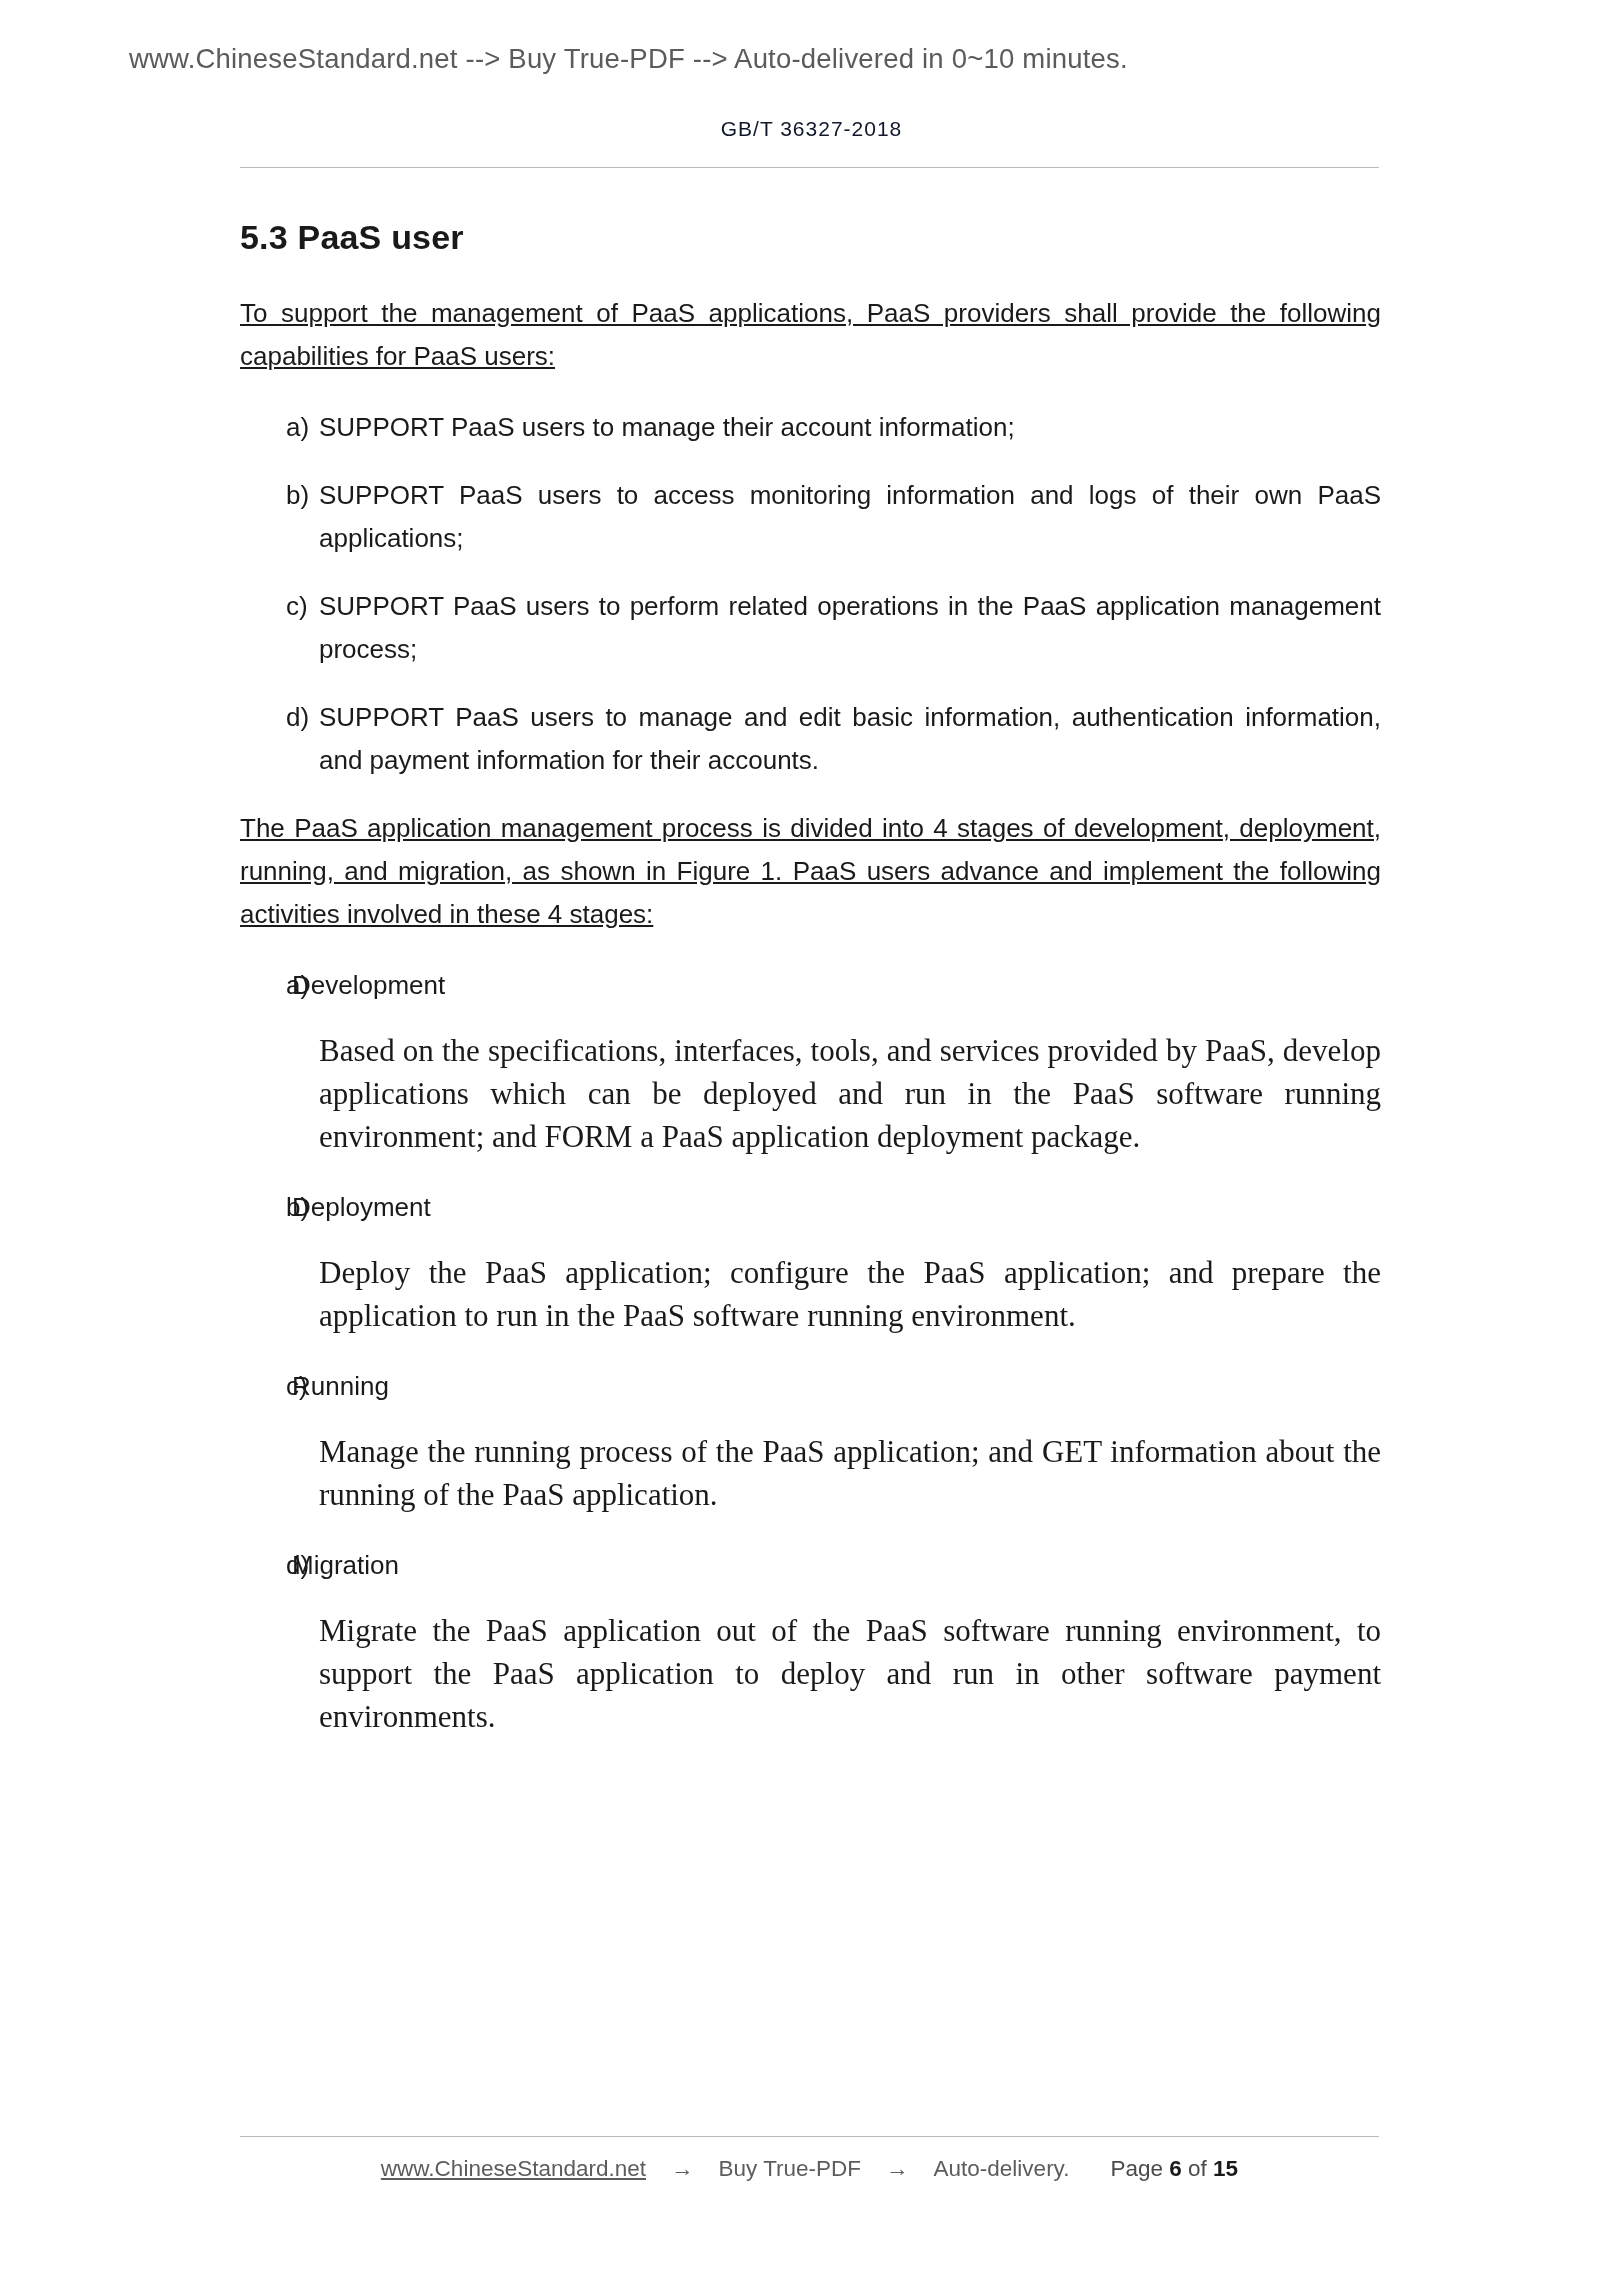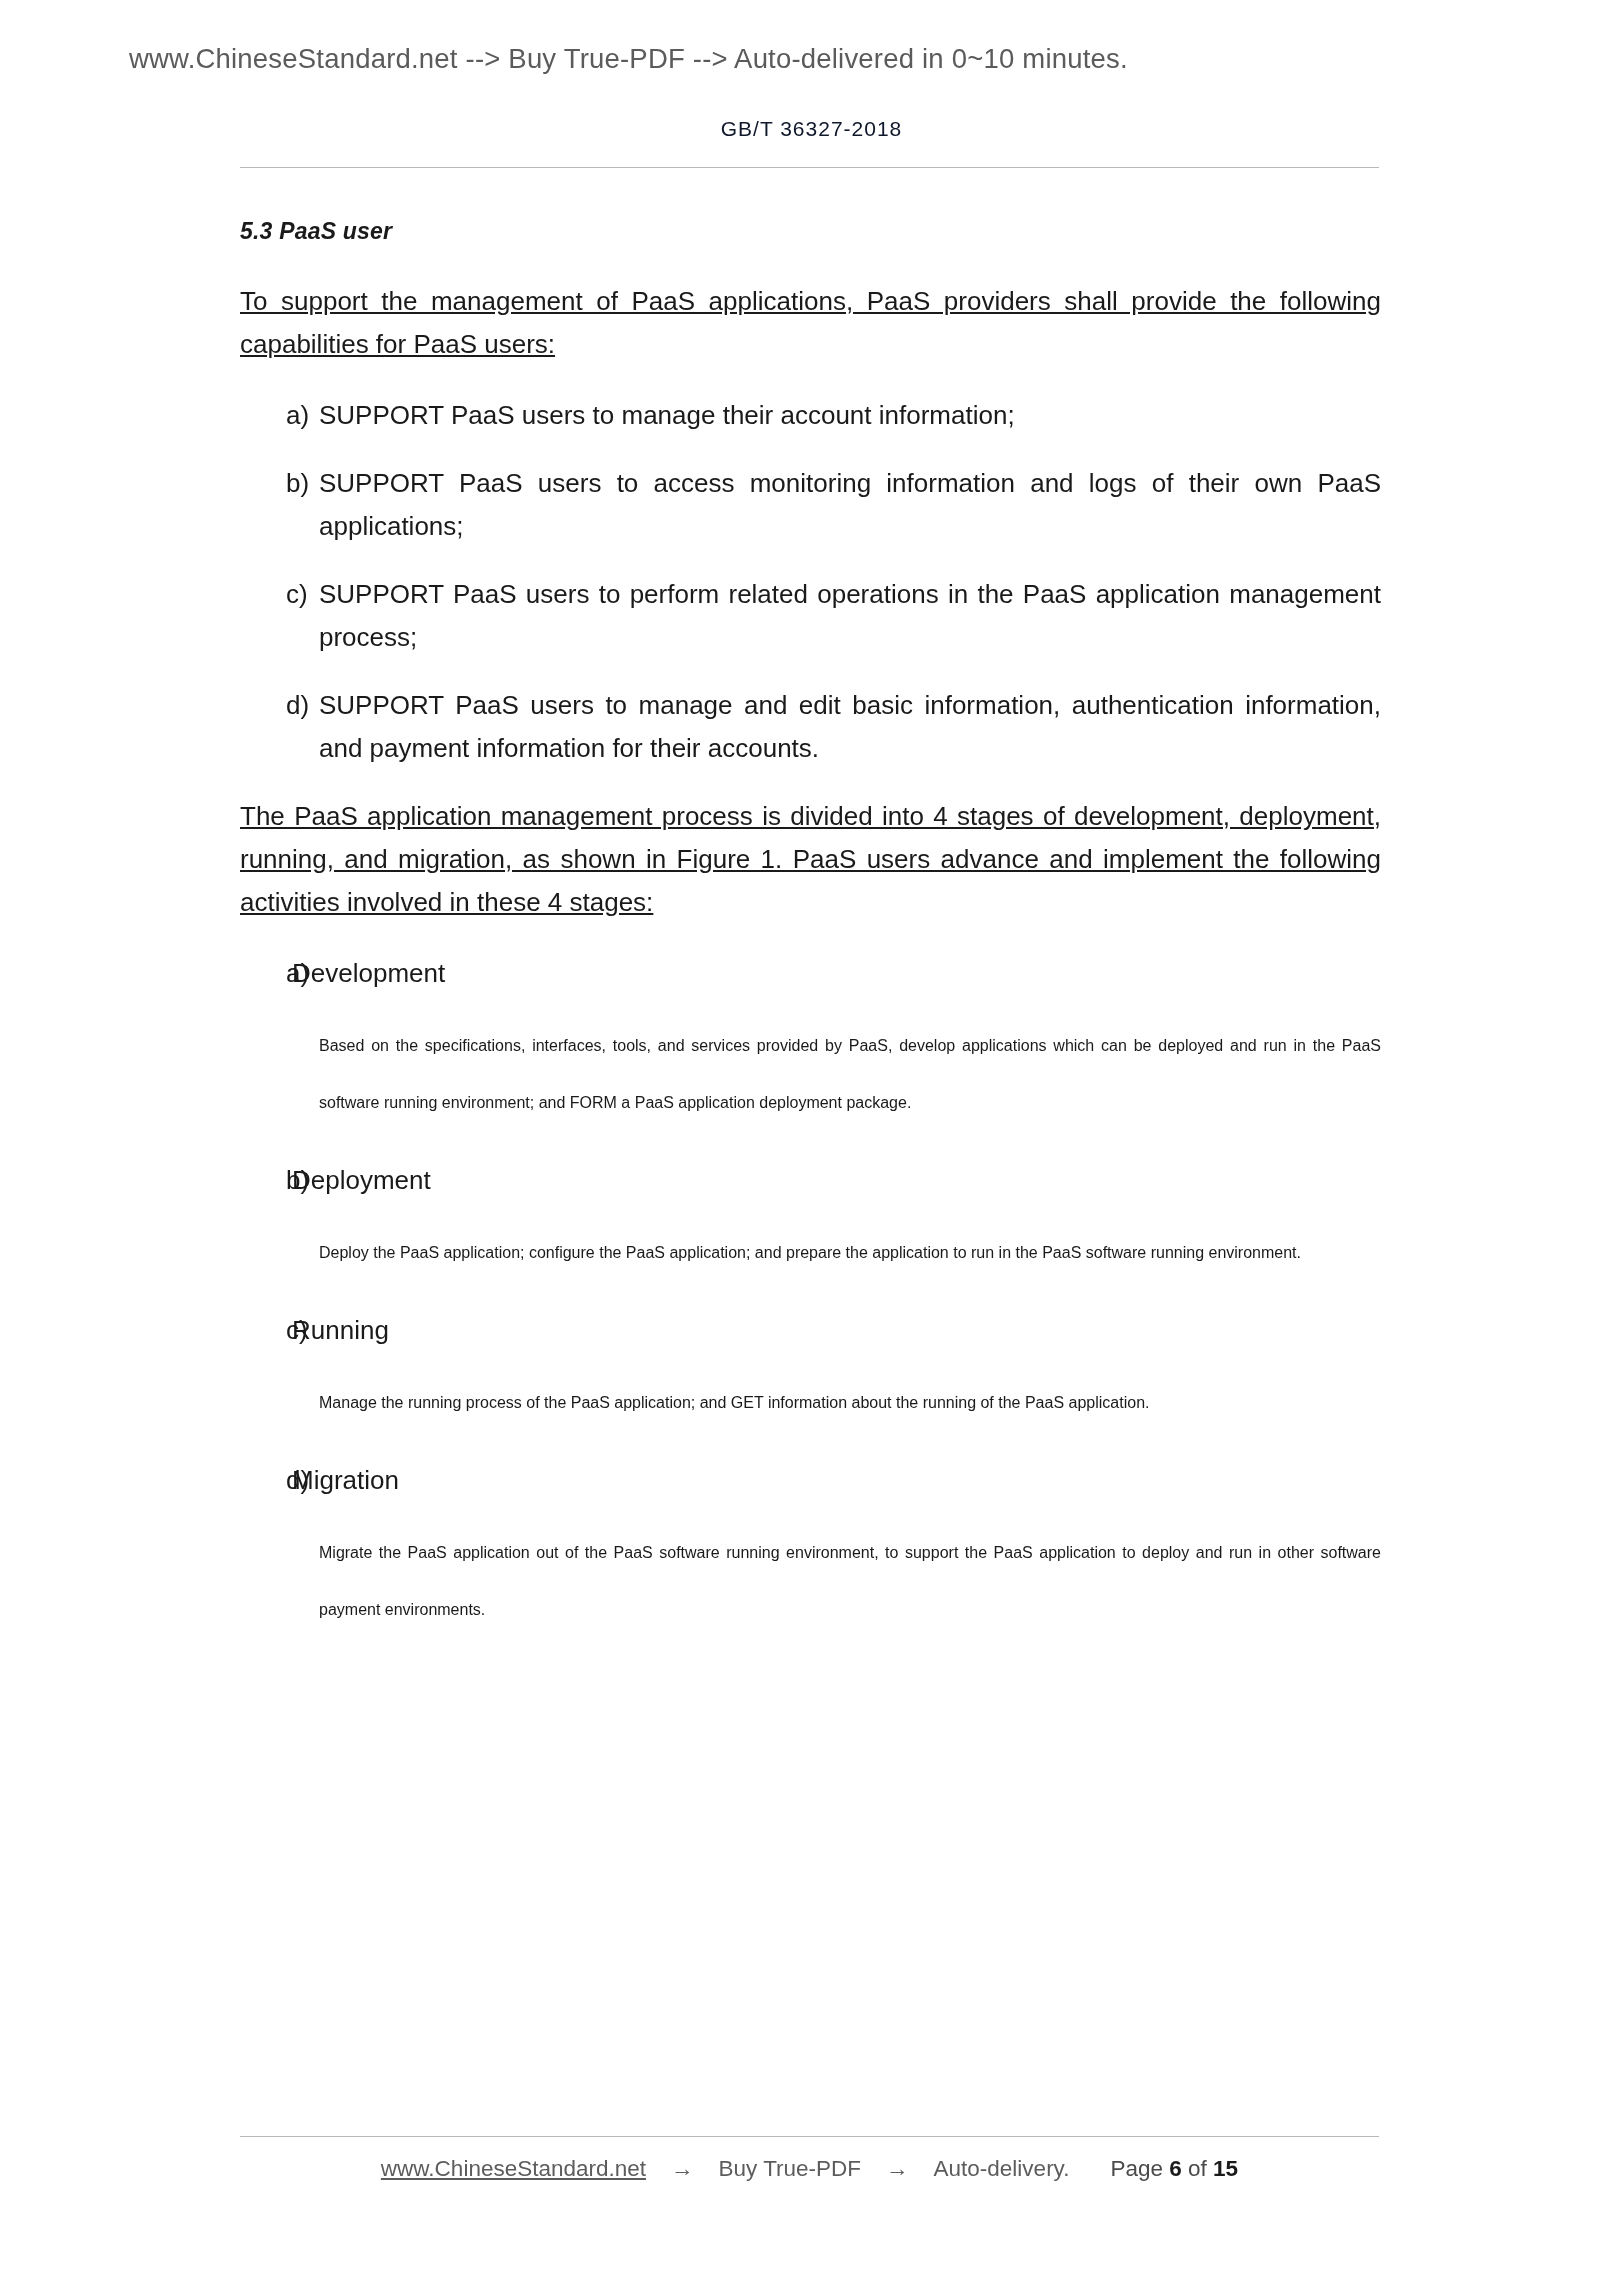--- a/index.html
+++ b/index.html
@@ -55,25 +55,24 @@
 
   
   .body {
     position: absolute;
     left: 240px;
     top: 218px;
     width: 1141px;
   }
 
   h3.sub {
-    font-size: 23px;
+    font-size: 34px;
     font-weight: bold;
     margin: 0 0 35px 0;
     letter-spacing: 0.2px;
-    font-style: italic;
   }
 
   p.para {
     font-size: 26px;
     line-height: 43px;
     margin: 0 0 28px 0;
     text-align: justify;
     text-justify: inter-word;
     text-decoration: underline;
   }
@@ -109,24 +108,25 @@
     line-height: 43px;
     margin: 0 0 22px 0;
     padding-left: 52px;
   }
   .stage-label .mk {
     position: absolute;
     left: 46px;
     top: 0;
   }
   .stage-body {
-    font-size: 16px;
-    line-height: 57px;
+    font-size: 31px;
+    line-height: 43px;
     margin: 0 0 28px 79px;
     text-align: justify;
+    font-family: Liberation Serif, serif;
   }
 
   
   .footer-rule {
     position: absolute;
     left: 240px;
     top: 2136px;
     width: 1139px;
     height: 0.8px;
     background: #b9b9b9;

